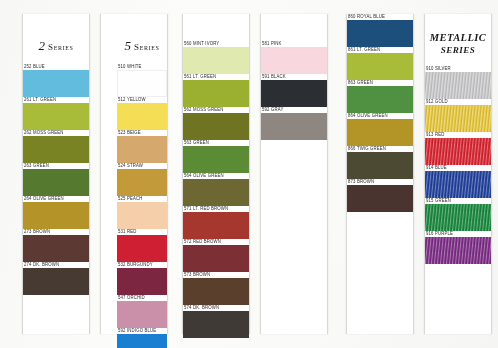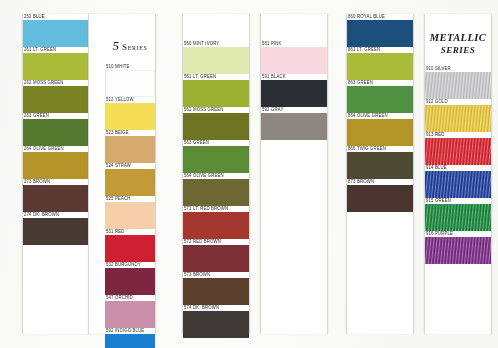--- a/index.html
+++ b/index.html
@@ -117,20 +117,21 @@
     border: 1px solid #efefee;
   }
 </style>
 </head>
 <body>
 
 <div id="page">
   <div class="board" id="board">
       <div class="card" style="left: 22px; top: 14px; width: 68px; height: 320px;">
         <div class="card-inner">
+          <div class="series-head" style="padding-top: 22px; padding-bottom: 10px;"><span class="num">2</span><span class="word">Series</span></div>
           <div class="swatch-row">
             <div class="swatch-label">252 BLUE</div>
             <div class="swatch" style="background: rgb(98, 188, 221);"></div>
           </div>
           <div class="swatch-row">
             <div class="swatch-label">261 LT. GREEN</div>
             <div class="swatch" style="background: rgb(168, 188, 58);"></div>
           </div>
           <div class="swatch-row">
             <div class="swatch-label">262 MOSS GREEN</div>
@@ -147,21 +148,21 @@
           <div class="swatch-row">
             <div class="swatch-label">273 BROWN</div>
             <div class="swatch" style="background: rgb(93, 57, 51);"></div>
           </div>
           <div class="swatch-row">
             <div class="swatch-label">274 DK. BROWN</div>
             <div class="swatch" style="background: rgb(70, 58, 51);"></div>
           </div>
         </div>
       </div>
-      <div class="card" style="left: 88px; top: 14px; width: 68px; height: 320px; padding-left: 16px;">
+      <div class="card" style="left: 100px; top: 14px; width: 68px; height: 320px; padding-left: 16px;">
         <div class="card-inner">
           <div class="series-head" style="padding-top: 22px; padding-bottom: 10px;"><span class="num">5</span><span class="word">Series</span></div>
           <div class="swatch-row">
             <div class="swatch-label">510 WHITE</div>
             <div class="swatch white-sw" style="background: rgb(254, 254, 254);"></div>
           </div>
           <div class="swatch-row">
             <div class="swatch-label">512 YELLOW</div>
             <div class="swatch" style="background: rgb(243, 222, 85);"></div>
           </div>

